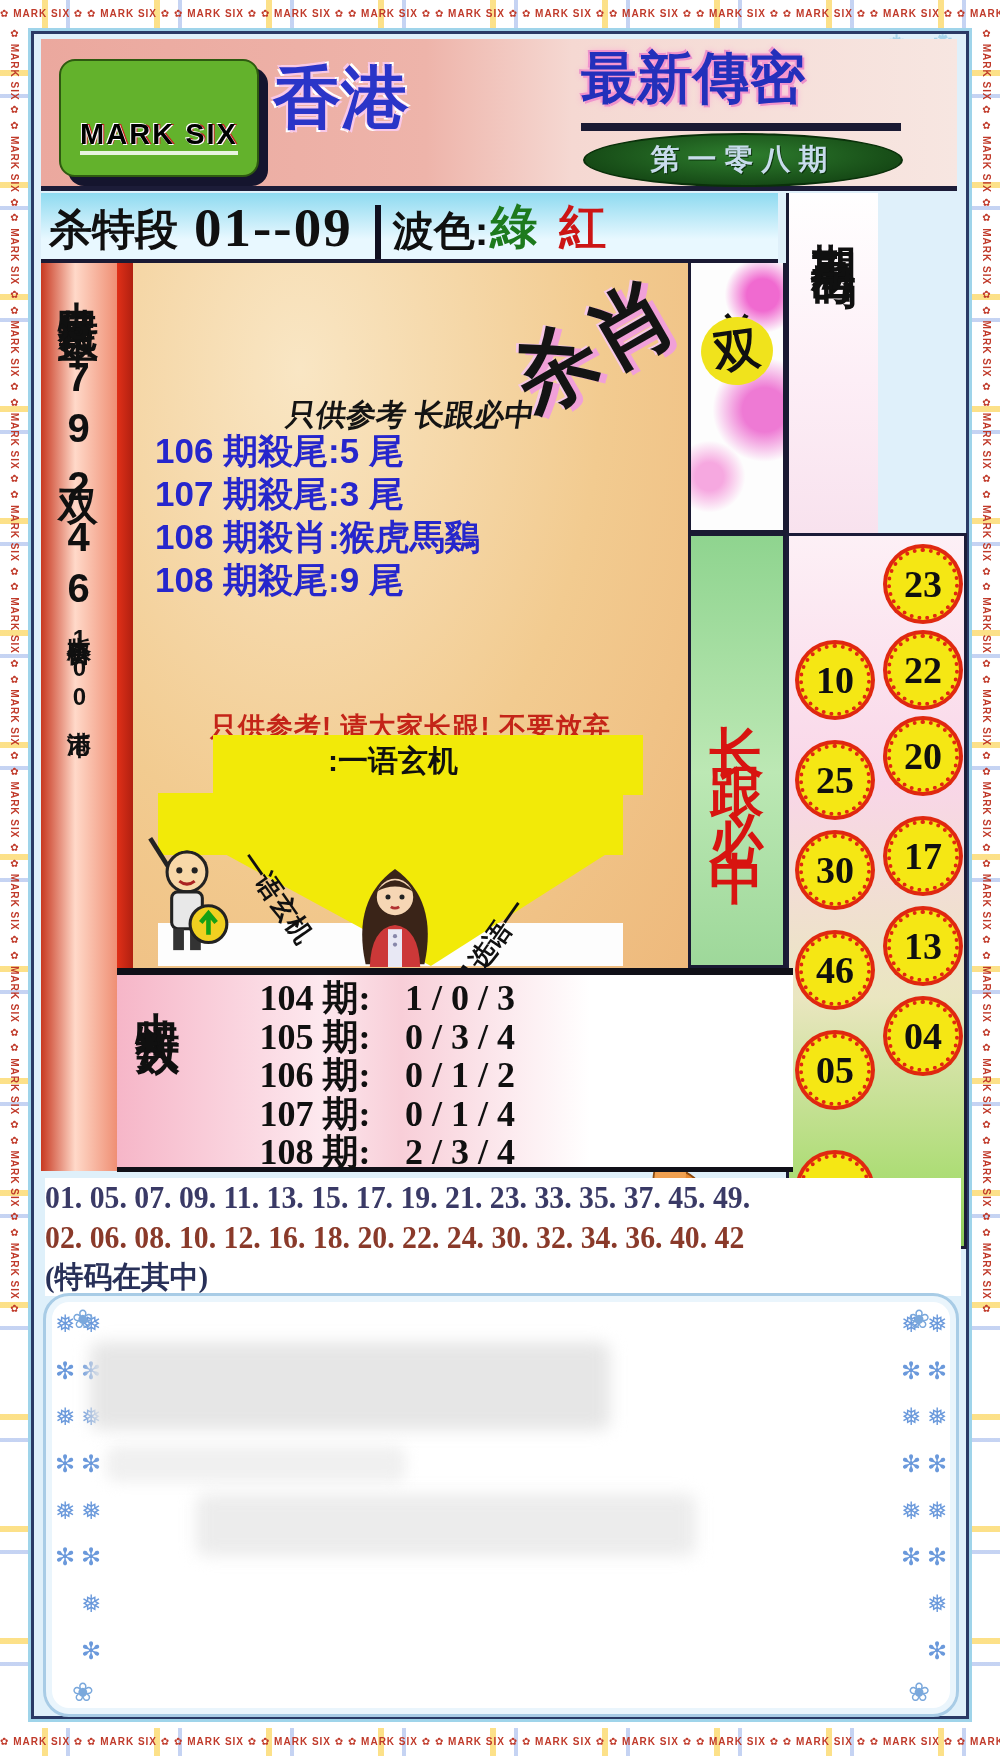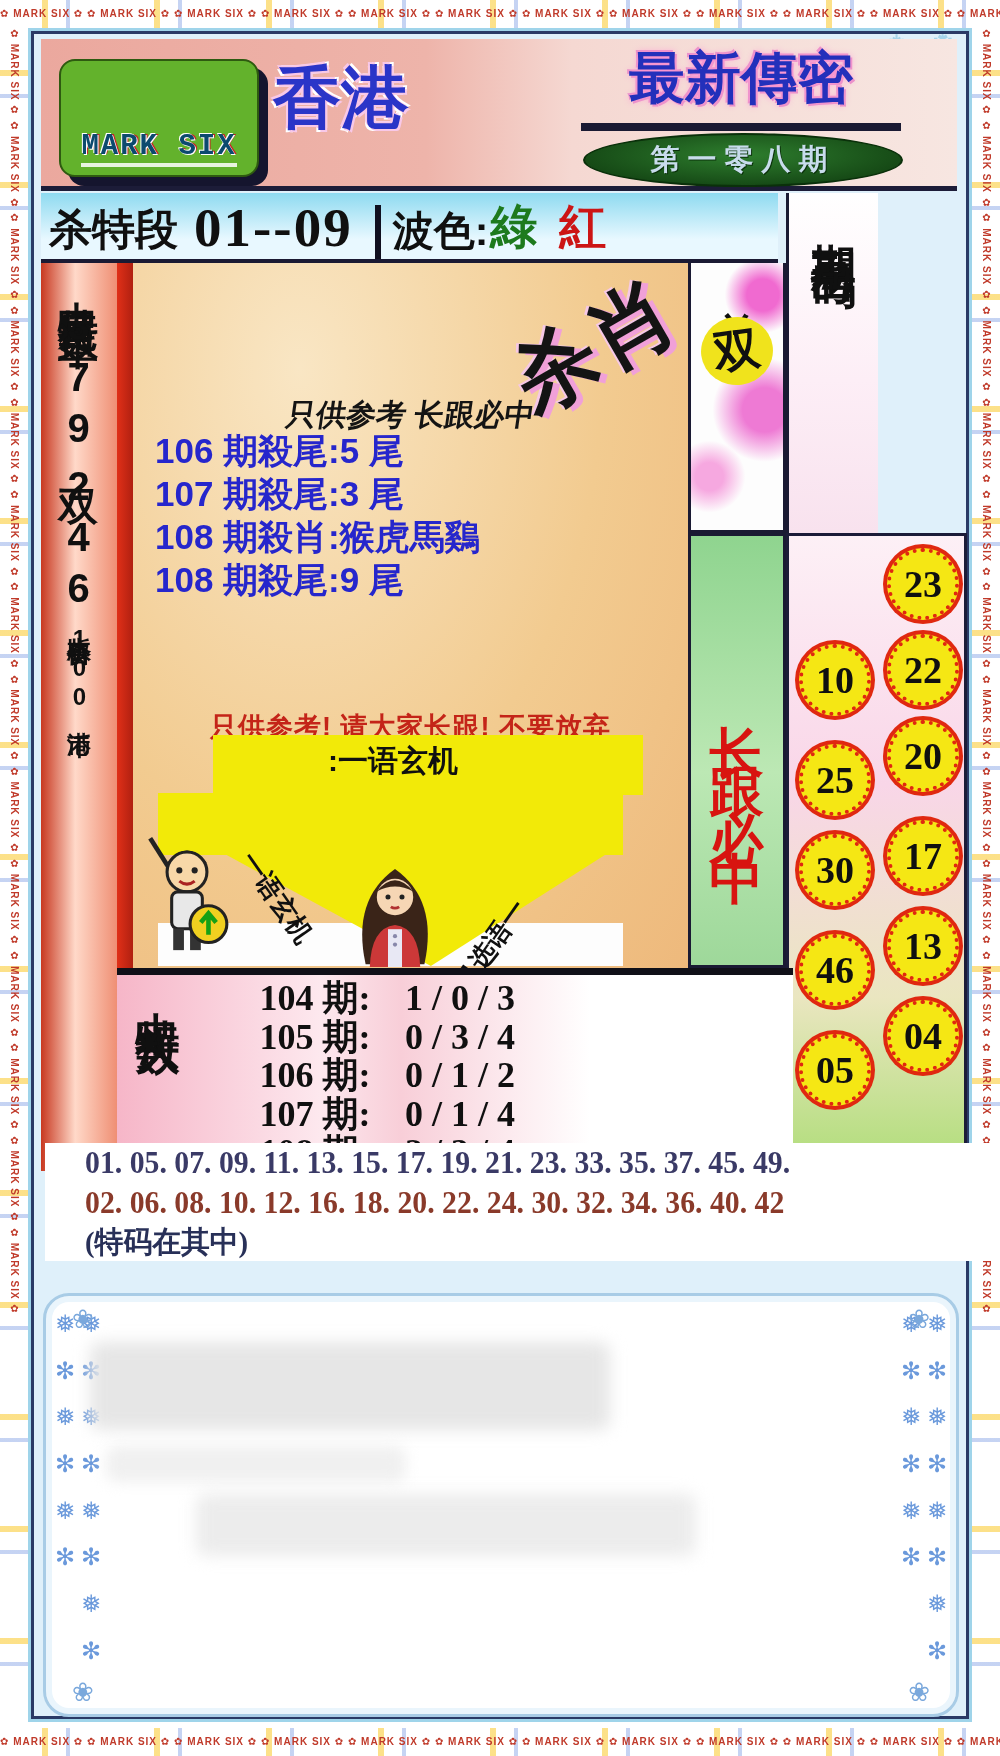--- a/index.html
+++ b/index.html
@@ -29,26 +29,26 @@
     box-shadow:inset 0 0 0 3px #2a3a66;
   }
   .card-snow{right:8px;top:-4px;color:#a6d4ea;font-size:34px;letter-spacing:4px;}
   
   .header{left:10px;top:8px;width:916px;height:152px;
     background:linear-gradient(90deg,#eba89e 0%,#eeb4aa 42%,#f5d8d2 58%,#f7e6e1 100%);
     border-bottom:5px solid #1c1c38;box-sizing:border-box;}
   .logo-box{left:18px;top:20px;width:196px;height:114px;background:#63b22c;
     border-radius:16px;box-shadow:9px 9px 0 #15152e;border:2px solid #2e5a10;
     display:flex;align-items:flex-end;justify-content:center;}
-  .logo-text{font-size:29px;font-weight:900;letter-spacing:2px;color:#0c4a6e;
-    margin-bottom:8px;border-bottom:4px solid #e8f4e0;
-    text-shadow:1px 1px 0 #fff,-1px -1px 0 #fff,2px 0 0 #c22;font-family:Liberation Mono, monospace;}
+  .logo-text{font-size:29px;font-weight:900;letter-spacing:2px;color:#000000;
+    margin-bottom:20px;border-bottom:4px solid #e8f4e0;
+    text-shadow:1px 1px 0 #fff,-1px -1px 0 #fff,2px 0 0 #c22;}
   .hk-text{left:232px;top:14px;font-size:68px;font-weight:900;color:#2a35c8;
     text-shadow:2px 2px 0 #f8c8e8,-2px -2px 0 #f8c8e8,2px -2px 0 #fff,-2px 2px 0 #fff;}
-  .title-text{left:540px;top:2px;width:320px;text-align:center;font-size:56px;font-weight:900;color:#2330bb;
+  .title-text{left:540px;top:2px;width:320px;font-size:56px;font-weight:900;color:#2330bb;
     text-shadow:0 0 7px #ff9ad5,2px 2px 0 #e890c8,-2px -2px 0 #e890c8;}
   .title-bar{left:540px;top:84px;width:320px;height:8px;background:#1a1a33;}
   .issue-ellipse{left:542px;top:94px;width:316px;height:50px;border-radius:50%;
     background:radial-gradient(ellipse at 50% 40%,#2e7e2e,#154815 75%);
     border:2px solid #0a300a;display:flex;align-items:center;justify-content:center;
     color:#c8dcec;font-size:29px;font-weight:bold;letter-spacing:8px;
     text-shadow:1px 1px 0 #0a300a;}
   
   .kill-row{left:10px;top:162px;width:737px;height:70px;box-sizing:border-box;
     background:linear-gradient(180deg,#8edaf0,#e8f8ff 70%);
@@ -133,21 +133,21 @@
   .head-table{left:86px;top:937px;width:676px;height:204px;box-sizing:border-box;
     border-top:7px solid #101018;border-bottom:5px solid #101018;
     background:linear-gradient(90deg,#f6b6c8,#fde8ee 30%,#f8ced8 42%,#ffffff 70%);}
   .table-label{left:12px;top:2px;writing-mode:vertical-rl;text-orientation:upright;
     font-size:44px;font-weight:900;color:#101010;letter-spacing:7px;}
   .table-rows{left:108px;top:4px;text-align:center;}
   .table-row{display:flex;font-family:"Liberation Serif","DejaVu Serif",serif;
     font-size:36px;font-weight:bold;color:#101010;line-height:38.5px;white-space:nowrap;}
   .table-row .period{width:180px;}
   
-  .num-rows{left:14px;top:1112px;width:916px;background:#ffffff;padding-left:40px;}
+  .num-rows{left:14px;top:1147px;width:916px;background:#ffffff;}
   .num-line{font-family:"Liberation Serif","DejaVu Serif",serif;font-weight:900;white-space:nowrap;
     transform:scaleX(.96);transform-origin:left center;}
   .num-line1{font-size:31px;color:#3a3a66;line-height:40px;}
   .num-line2{font-size:31px;color:#8a3a2a;line-height:40px;}
   .num-line3{font-size:30px;color:#283058;line-height:38px;}
   
   .bottom-box{left:12px;top:1262px;width:916px;height:424px;background:#ffffff;
     border-radius:26px;border:3px solid #a8cce6;box-sizing:border-box;
     box-shadow:inset 0 0 0 6px #eaf5fc;}
   .lace{position:absolute;top:14px;bottom:14px;writing-mode:vertical-rl;

